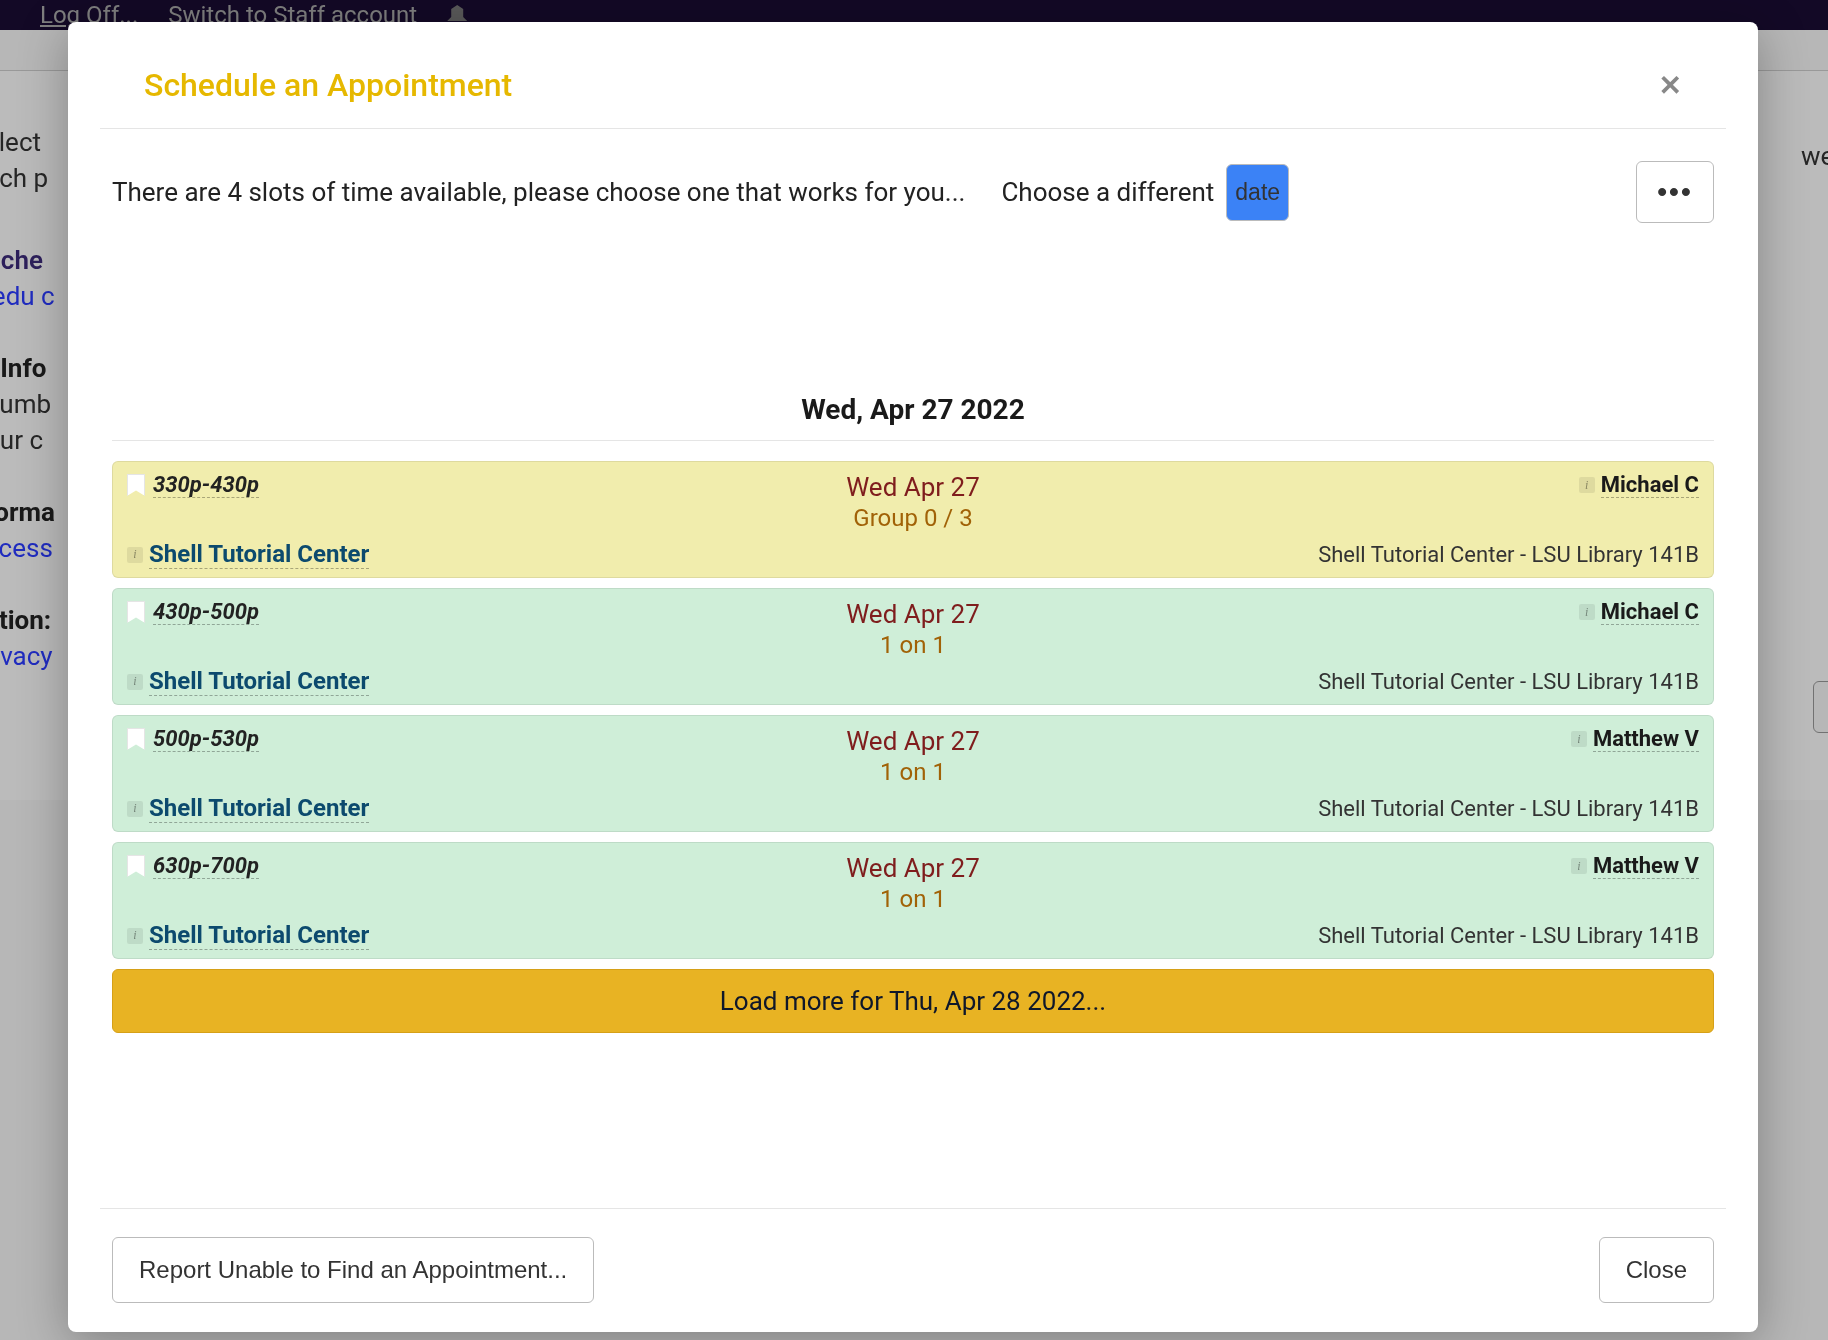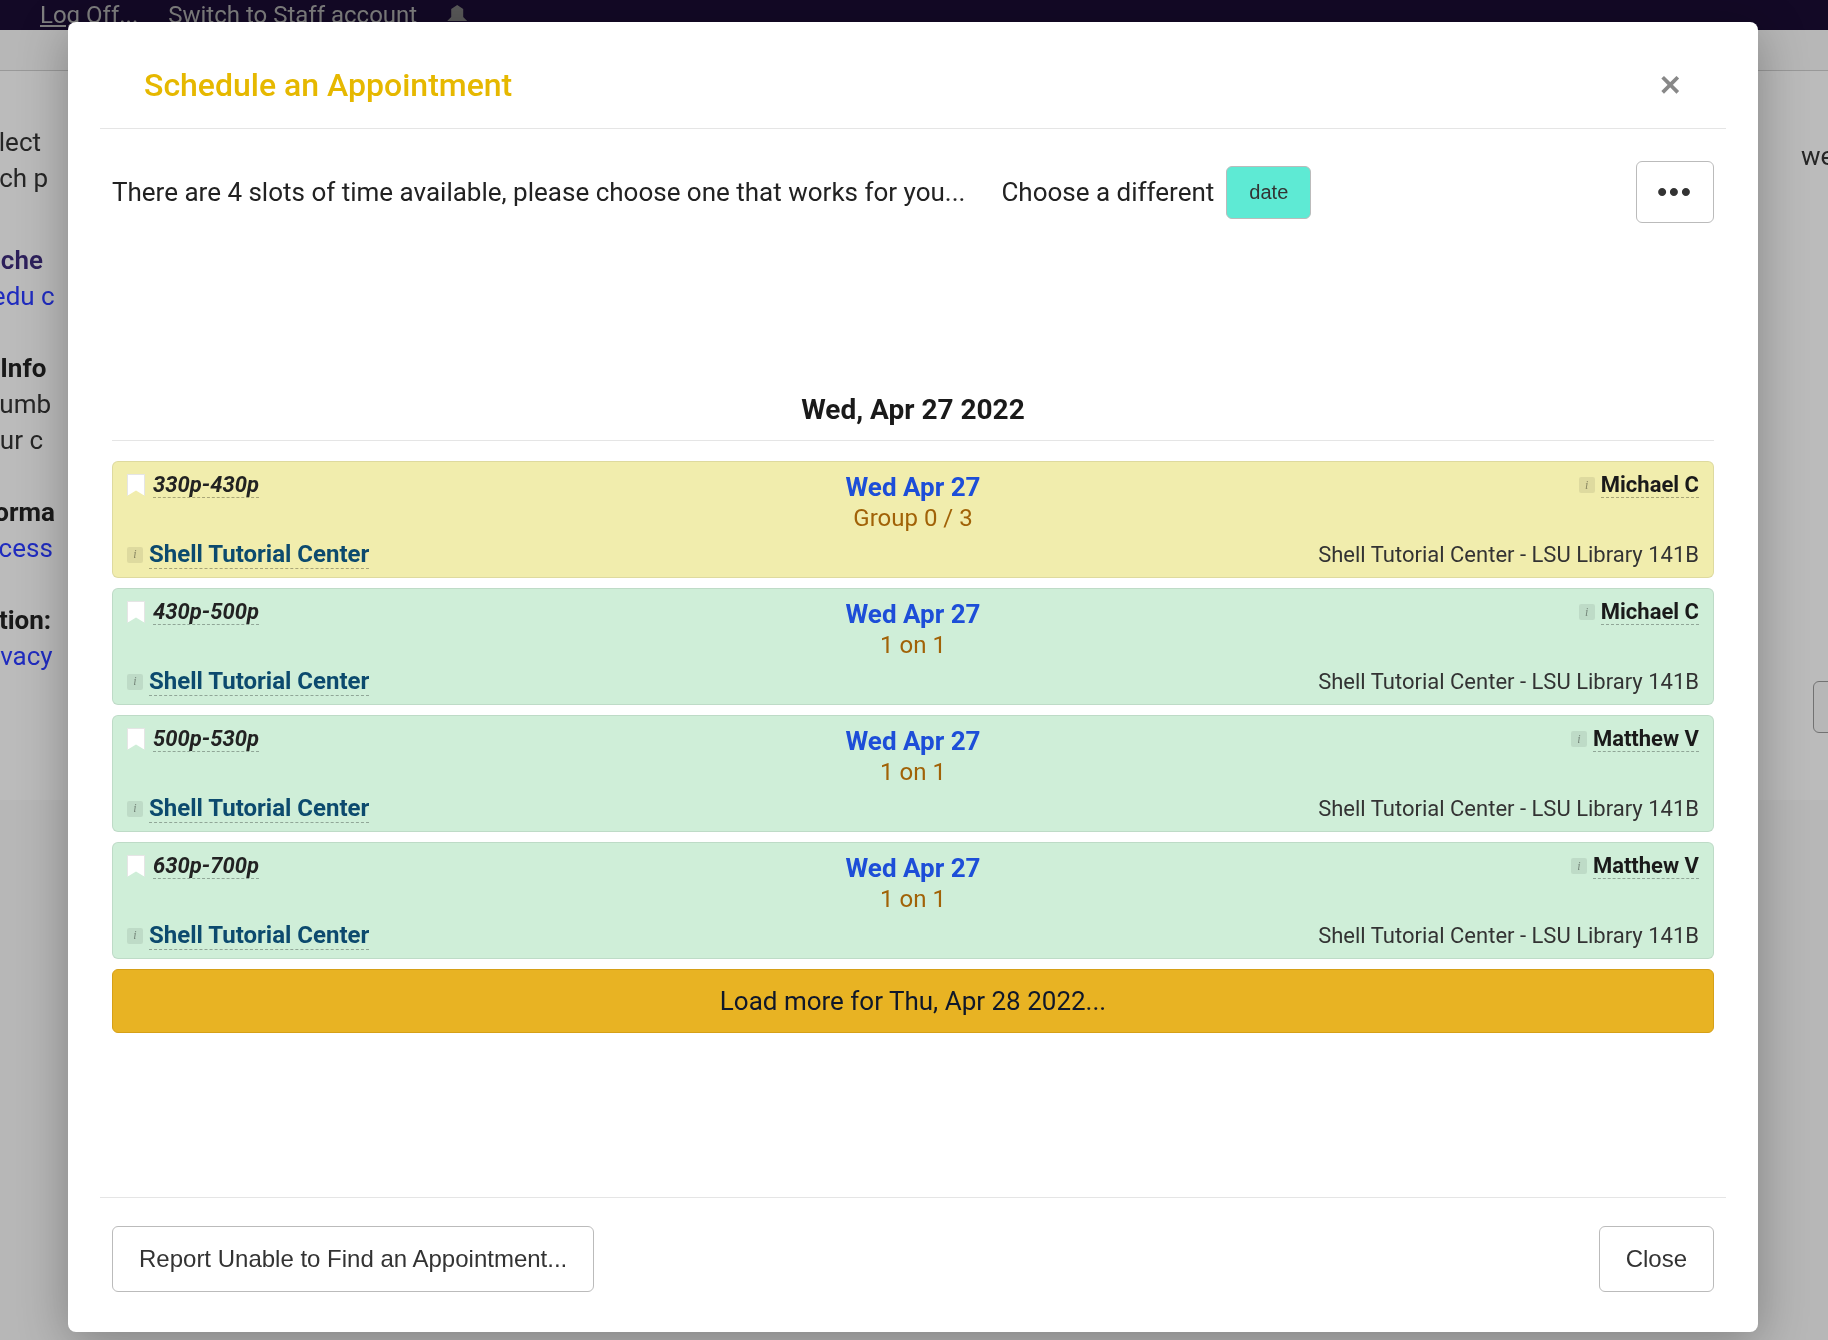--- a/index.html
+++ b/index.html
@@ -99,24 +99,24 @@
       display: flex;
       align-items: center;
       gap: 12px;
       font-size: 26px;
       color: #222;
       margin-bottom: 170px;
     }
     .intro-row .spacer { flex: 1; }
     .pill-btn {
       border: 1px solid #bbb;
-      background: #5eead4;
-      border-radius: 6px;
-      padding: 14px 22px;
-      font-size: 20px;
+      background: #3b82f6;
+      border-radius: 6px;
+      padding: 14px 8px;
+      font-size: 23px;
       cursor: pointer;
       color: #333;
     }
     .dots-btn {
       border: 1px solid #bbb;
       background: #fff;
       border-radius: 6px;
       width: 78px;
       height: 62px;
       display: flex;
@@ -169,22 +169,22 @@
       color: #222;
       border-bottom: 1px dashed rgba(0,0,0,0.3);
       font-style: italic;
     }
     .slot-center {
       flex: 1;
       text-align: center;
     }
     .slot-date {
       font-size: 26px;
-      font-weight: 700;
-      color: #1d4ed8;
+      font-weight: 400;
+      color: #7f1d1d;
     }
     .slot-type {
       font-size: 24px;
       color: #a16207;
       margin-top: 2px;
     }
     .slot-right {
       width: 400px;
       text-align: right;
       display: flex;
@@ -237,21 +237,21 @@
       border-radius: 6px;
       text-align: center;
       padding: 16px;
       color: #0f172a;
       font-size: 26px;
       cursor: pointer;
       margin-top: 10px;
     }
     .modal-footer {
       border-top: 1px solid #e5e5e5;
-      margin: 110px 32px 12px 32px;
+      margin: 110px 32px 1px 32px;
       padding: 28px 12px 28px 12px;
       display: flex;
       justify-content: space-between;
       align-items: center;
     }
     .footer-btn {
       border: 1px solid #bbb;
       background: #fff;
       border-radius: 6px;
       padding: 18px 26px;

